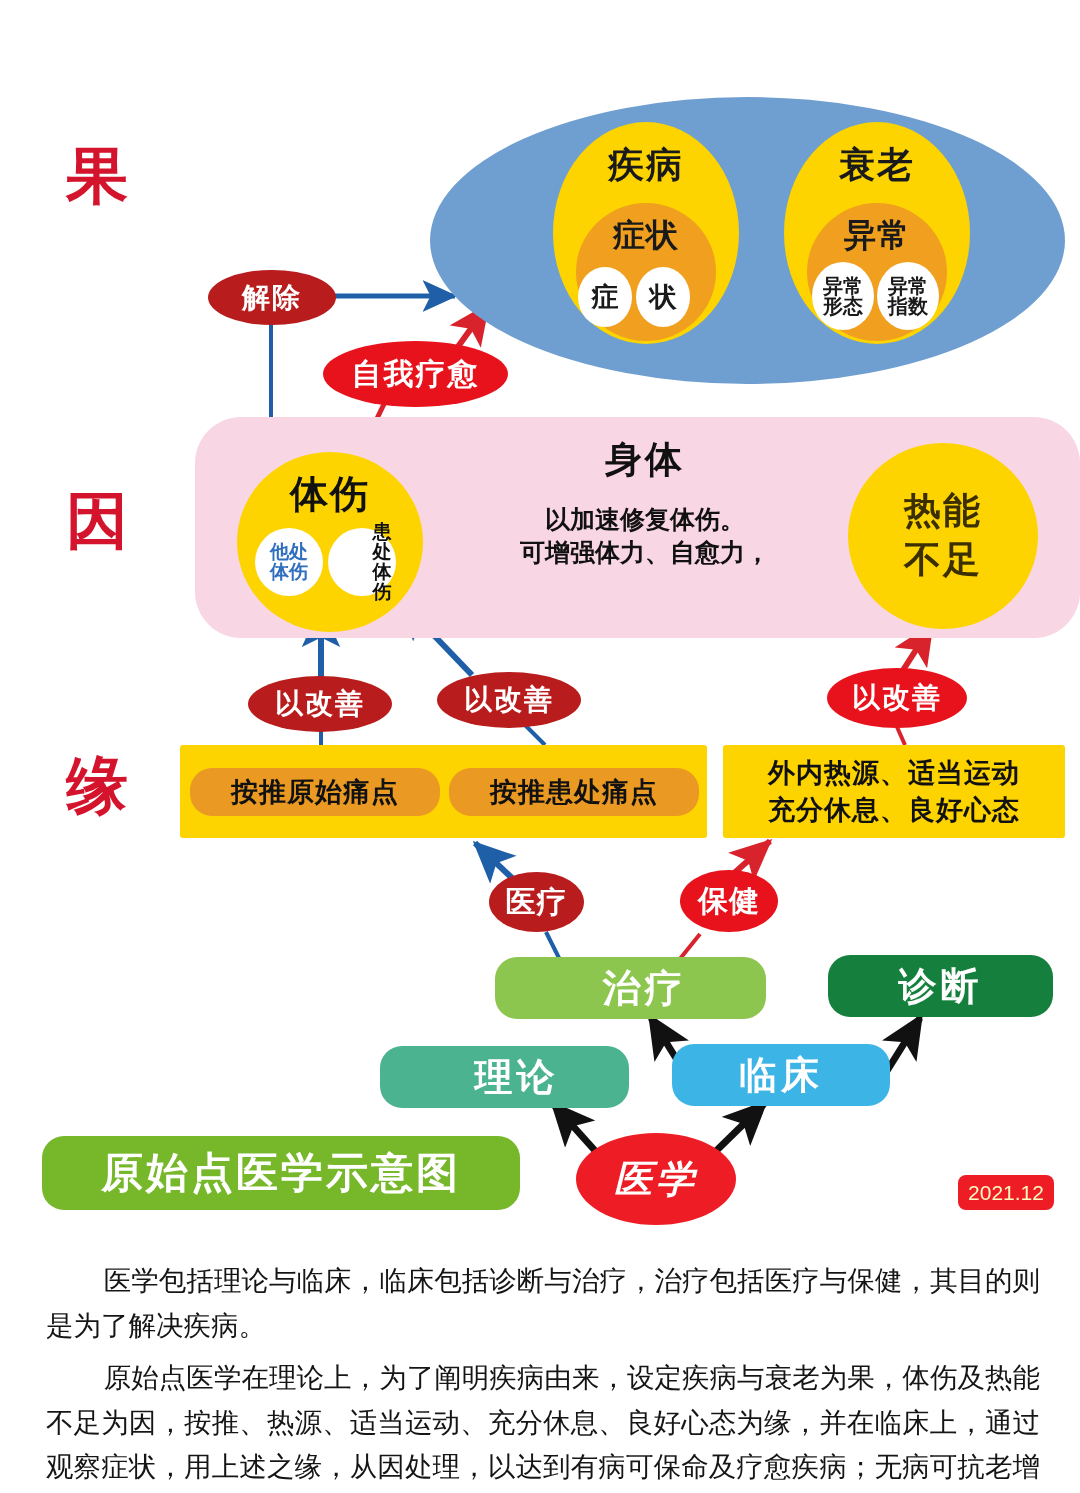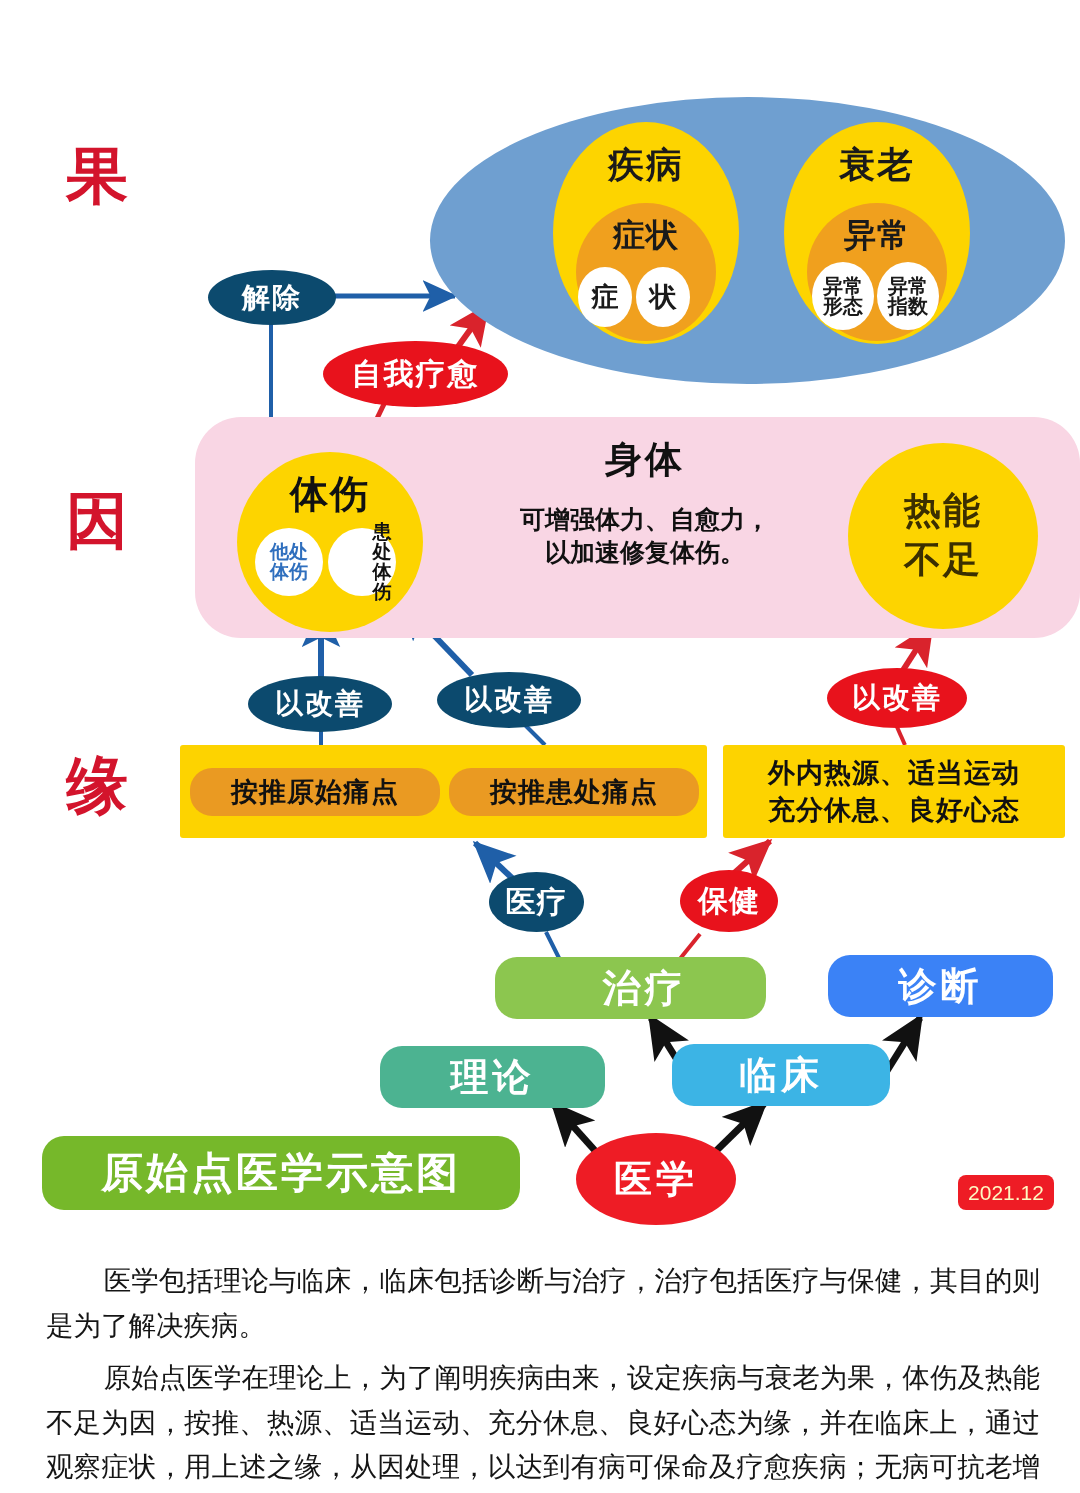--- a/index.html
+++ b/index.html
@@ -30,35 +30,35 @@
   .t-body{font-size:37px;font-weight:bold;color:#111;letter-spacing:3px;}
   .t-body-sub{font-size:25px;font-weight:bold;color:#111;line-height:1.34;}
   .t-tishang{font-size:38px;font-weight:bold;color:#111;letter-spacing:2px;}
   .t-sub-blue{font-size:19px;font-weight:bold;color:#2f6fbe;line-height:1.05;}
   .t-sub-black{font-size:19px;font-weight:bold;color:#111;line-height:1.05;margin-left:40px;}
   .t-heat{font-size:37px;font-weight:bold;color:#3b2f00;letter-spacing:2px;line-height:1.32;}
 
   
   .pill{border-radius:50%;color:#fff;font-weight:bold;display:flex;
         align-items:center;justify-content:center;text-align:center;}
-  .pill-blue{background:#0c4a6e;}
+  .pill-blue{background:#b91c1c;}
   .pill-red{background:#e8121c;}
 
   
   .bar-yellow{background:#fdd300;border-radius:3px;}
   .bar-orange{background:#ea9a22;border-radius:22px;
               display:flex;align-items:center;justify-content:center;}
   .t-bar{font-size:27px;font-weight:bold;color:#111;letter-spacing:1px;}
   .t-bar-yellow{font-size:27px;font-weight:bold;color:#111;line-height:1.36;letter-spacing:1px;}
 
   
   .rbox{border-radius:22px;display:flex;align-items:center;justify-content:center;}
   .t-rbox{font-size:38px;font-weight:bold;color:#ffffff;letter-spacing:4px;}
   .t-title{font-size:42px;font-weight:bold;color:#ffffff;letter-spacing:3px;}
-  .t-circ{font-size:38px;font-weight:bold;color:#ffffff;letter-spacing:4px;}
+  .t-circ{font-size:38px;font-weight:bold;color:#ffffff;letter-spacing:4px;font-style:italic;}
   .badge{background:#ee1c25;border-radius:8px;display:flex;align-items:center;
          justify-content:center;color:#fef9c3;font-size:21px;}
 
   
   .para{position:absolute;left:38px;width:1010px;font-size:27.5px;line-height:1.62;
         color:#151515;font-family:"DejaVu Sans","Liberation Sans",sans-serif;
         text-align:justify;}
   .para p{margin:8px;text-indent:2.1em;}
 </style>
 </head>
@@ -147,22 +147,22 @@
 </div>
 
 <div class="abs pill pill-red" style="left:323px;top:341px;width:185px;height:66px;font-size:30px;letter-spacing:2px;">
   <span>自我疗愈</span>
 </div>
 
 <div class="abs pink-band" style="left:195px;top:417px;width:885px;height:221px;"></div>
 
 <div class="abs ctr t-body" style="left:420px;top:437px;width:450px;height:46px;">身体</div>
 <div class="abs ctr col" style="left:400px;top:498px;width:490px;height:76px;">
+  <span class="t-body-sub">以加速修复体伤。</span>
   <span class="t-body-sub">可增强体力、自愈力，</span>
-  <span class="t-body-sub">以加速修复体伤。</span>
 </div>
 
 <div class="abs yellow-circle" style="left:237px;top:452px;width:186px;height:180px;"></div>
 <div class="abs ctr t-tishang" style="left:237px;top:470px;width:186px;height:48px;">体伤</div>
 <div class="abs white-bubble ctr col" style="left:255px;top:528px;width:68px;height:68px;">
   <span class="t-sub-blue">他处</span>
   <span class="t-sub-blue">体伤</span>
 </div>
 <div class="abs white-bubble ctr col" style="left:328px;top:528px;width:68px;height:68px;">
   <span class="t-sub-black">患处</span>
@@ -201,24 +201,24 @@
 <div class="abs pill pill-blue" style="left:489px;top:872px;width:95px;height:60px;font-size:30px;letter-spacing:1px;">
   <span>医疗</span>
 </div>
 <div class="abs pill pill-red" style="left:680px;top:870px;width:98px;height:62px;font-size:30px;letter-spacing:1px;">
   <span>保健</span>
 </div>
 
 <div class="abs rbox" style="left:495px;top:957px;width:243px;height:62px;background:#8cc64f;padding-left:28px;">
   <span class="t-rbox">治疗</span>
 </div>
-<div class="abs rbox" style="left:828px;top:955px;width:225px;height:62px;background:#3b82f6;">
+<div class="abs rbox" style="left:828px;top:955px;width:225px;height:62px;background:#15803d;">
   <span class="t-rbox">诊断</span>
 </div>
-<div class="abs rbox" style="left:380px;top:1046px;width:225px;height:62px;background:#4cb391;">
+<div class="abs rbox" style="left:380px;top:1046px;width:225px;height:62px;background:#4cb391;padding-left:24px;">
   <span class="t-rbox">理论</span>
 </div>
 <div class="abs rbox" style="left:672px;top:1044px;width:218px;height:62px;background:#3cb4e5;">
   <span class="t-rbox">临床</span>
 </div>
 
 <div class="abs ctr" style="left:576px;top:1133px;width:160px;height:92px;background:#ee1c25;border-radius:50%;">
   <span class="t-circ">医学</span>
 </div>
 

